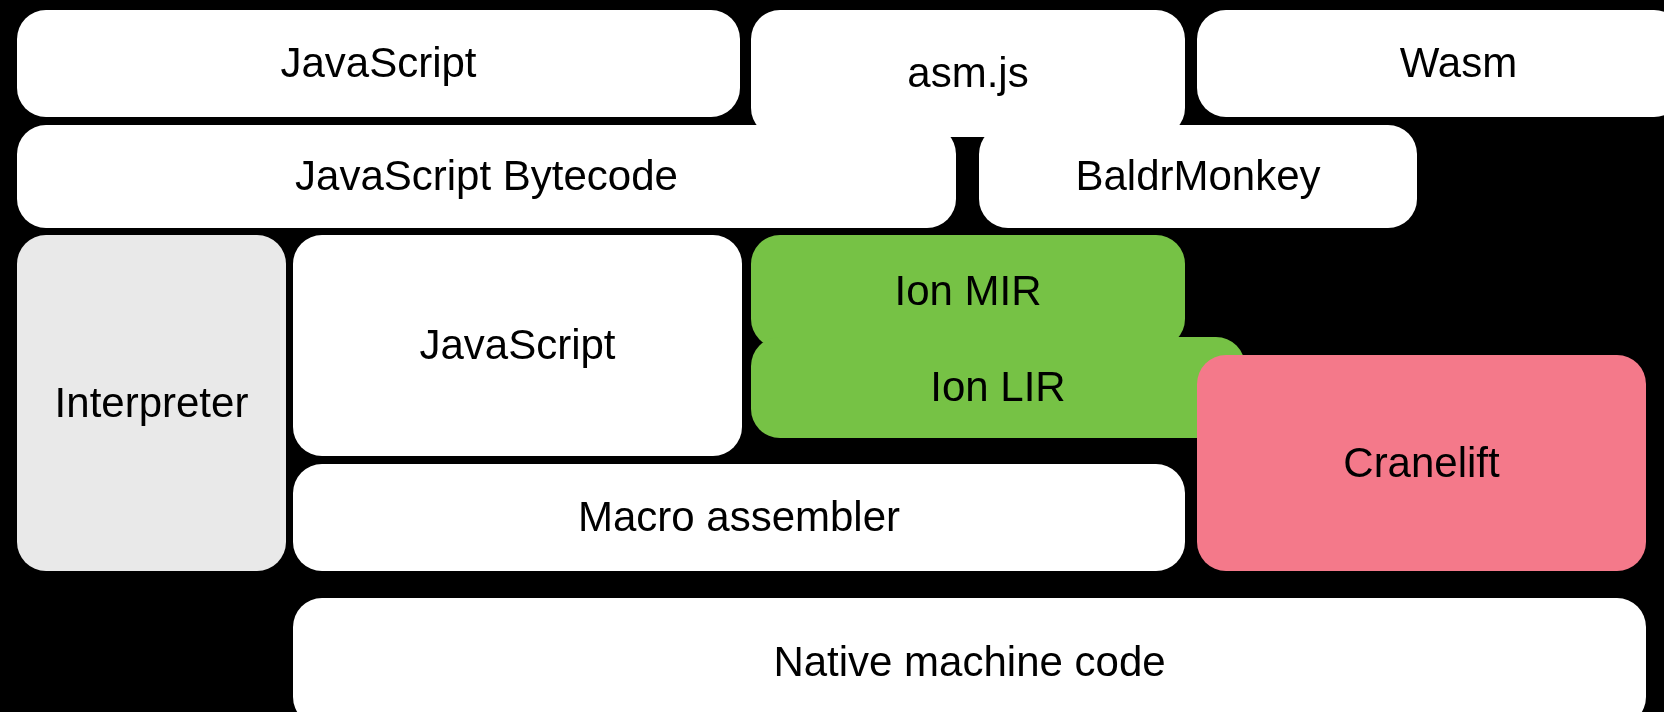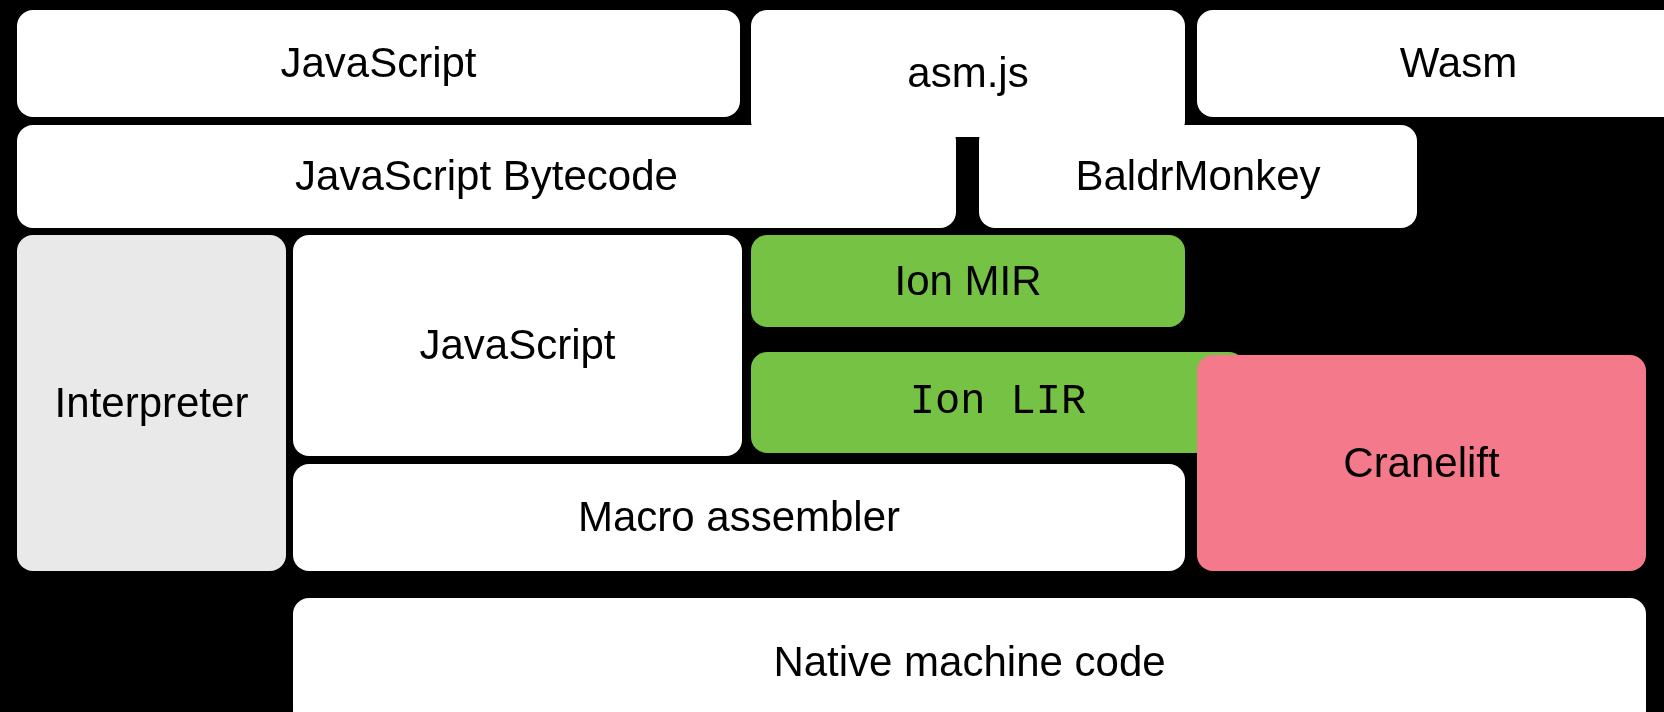--- a/index.html
+++ b/index.html
@@ -9,42 +9,42 @@
     background:var(--bg,#000);
     font-family:"Liberation Sans", sans-serif;
     overflow:hidden;
   }
   .box{
     position:absolute;
     display:flex;
     flex-direction:column;
     align-items:center;
     justify-content:center;
-    border-radius:16px;
+    border-radius:29px;
     font-size:42px;
     line-height:1.45;
     color:var(--text,#000);
     text-align:center;
     white-space:nowrap;
   }
   .c-white{background:var(--c-white,#fff);}
   .c-gray {background:var(--c-gray,#e9e9e9);}
   .c-green{background:var(--c-green,#76c245);}
   .c-pink {background:var(--c-pink,#f4798a);text-align:center;}
 
   
   #box-javascript          {left:17px;   top:10px;  width:723px;  height:107px;}
   #box-asmjs               {left:751px;  top:10px;  width:434px;  height:127px;}
   #box-wasm                {left:1197px; top:10px;  width:449px;  height:107px;padding-left:37px;}
   #box-javascript-bytecode {left:17px;   top:125px; width:939px;  height:103px;}
   #box-baldrmonkey         {left:979px;  top:125px; width:438px;  height:103px;}
   #box-interpreter         {left:17px;   top:235px; width:269px;  height:336px;}
   #box-javascript-baseline {left:293px;  top:235px; width:449px;  height:221px;}
-  #box-ion-mir             {left:751px;  top:235px; width:434px;  height:92px;}
-  #box-ion-lir             {left:751px;  top:352px; width:494px;  height:101px;font-family:Liberation Mono, monospace;}
+  #box-ion-mir             {left:751px;  top:235px; width:434px;  height:113px;}
+  #box-ion-lir             {left:751px;  top:337px; width:494px;  height:101px;}
   #box-cranelift           {left:1197px; top:355px; width:449px;  height:216px;}
   #box-macro-assembler     {left:293px;  top:464px; width:892px;  height:107px;}
   #box-native-machine-code {left:293px;  top:598px; width:1353px; height:128px;}
 </style>
 </head>
 <body>
 
 <div id="canvas">
 
   <div class="box c-white" id="box-javascript">

